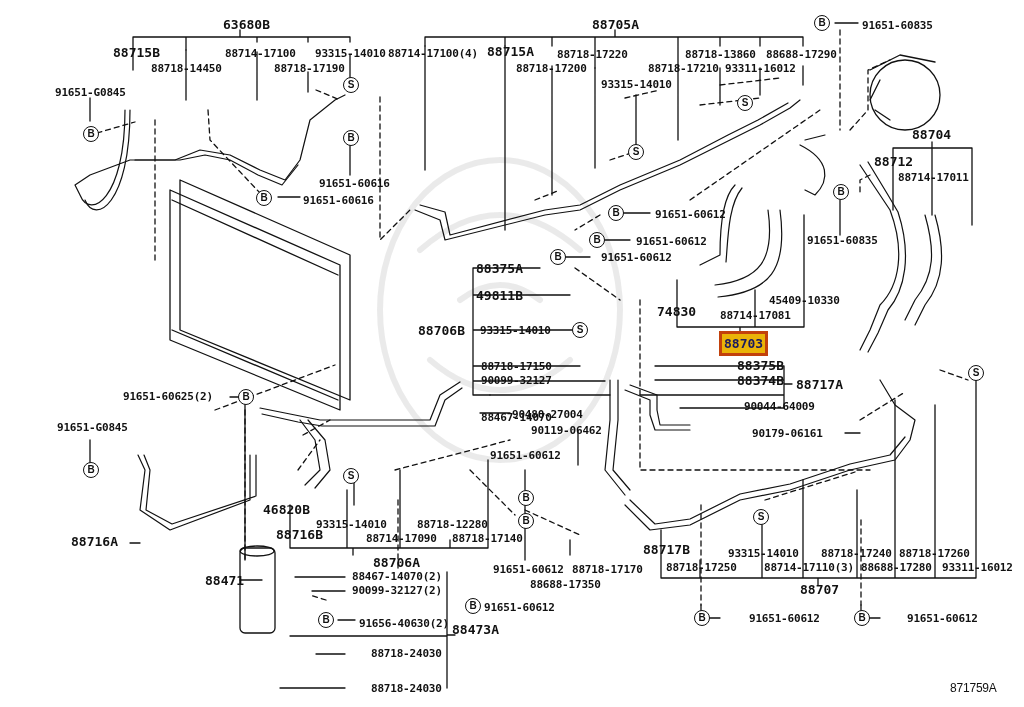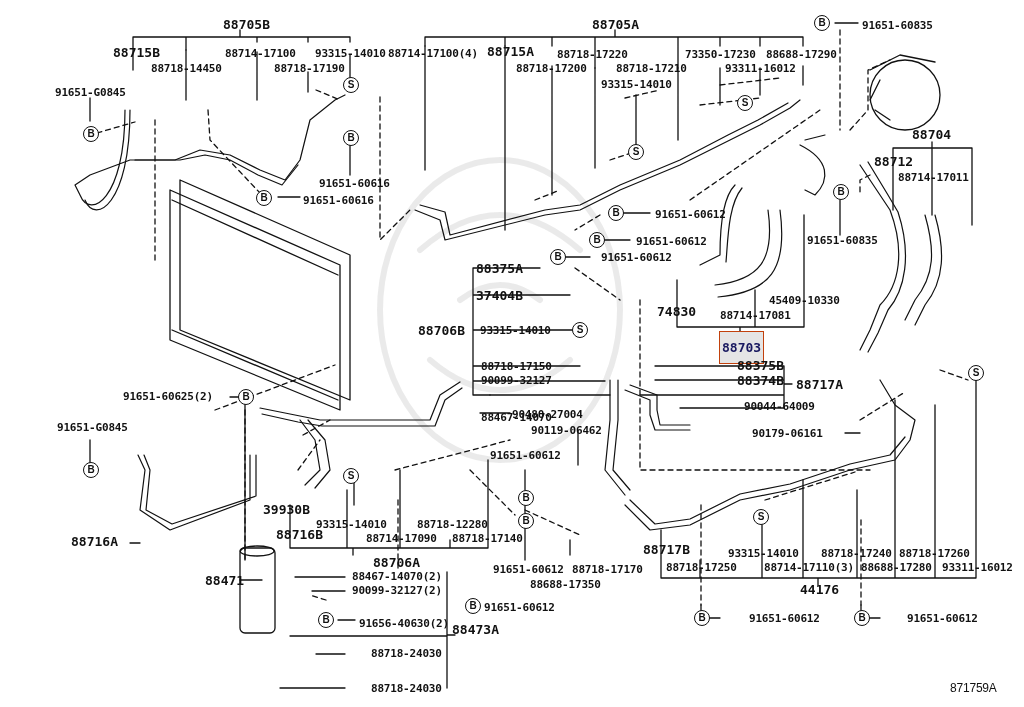--- a/index.html
+++ b/index.html
@@ -18,24 +18,24 @@
     font-size: 11px;
     font-weight: bold;
     color: #111111;
     white-space: nowrap;
     line-height: 13px;
     letter-spacing: -0.2px;
     cursor: pointer;
   }
   .lbl.big { font-size: 13px; line-height: 15px; letter-spacing: 0; }
   .lbl.hl {
-    background: #e5e5e5;
-    border: 1px solid #c2410c;
+    background: #eab308;
+    border: 3px solid #c2410c;
     color: #1a1a60;
-    padding: 8px 2px;
+    padding: 2px 2px;
   }
   .lbl.code {
     font-family: "Liberation Sans", sans-serif;
     font-weight: normal;
     font-size: 12px;
     cursor: default;
   }
   .sym {
     position: absolute;
     width: 14px; height: 14px;
@@ -164,72 +164,72 @@
   <div class="sym" style="left:343px;top:468px">S</div>
   <div class="sym" style="left:518px;top:490px">B</div>
   <div class="sym" style="left:518px;top:513px">B</div>
   <div class="sym" style="left:465px;top:598px">B</div>
   <div class="sym" style="left:318px;top:612px">B</div>
   <div class="sym" style="left:753px;top:509px">S</div>
   <div class="sym" style="left:968px;top:365px">S</div>
   <div class="sym" style="left:694px;top:610px">B</div>
   <div class="sym" style="left:854px;top:610px">B</div>
 
-  <div class="lbl big" style="left:223px;top:17px">88705B</div>
+  <div class="lbl big" style="left:223px;top:17px">63680B</div>
   <div class="lbl big" style="left:113px;top:45px">88715B</div>
   <div class="lbl" style="left:151px;top:62px">88718-14450</div>
   <div class="lbl" style="left:225px;top:47px">88714-17100</div>
   <div class="lbl" style="left:315px;top:47px">93315-14010</div>
   <div class="lbl" style="left:274px;top:62px">88718-17190</div>
   <div class="lbl" style="left:55px;top:86px">91651-G0845</div>
   <div class="lbl" style="left:319px;top:177px">91651-60616</div>
   <div class="lbl" style="left:303px;top:194px">91651-60616</div>
 
   <div class="lbl big" style="left:592px;top:17px">88705A</div>
   <div class="lbl" style="left:388px;top:47px">88714-17100(4)</div>
   <div class="lbl big" style="left:487px;top:44px">88715A</div>
   <div class="lbl" style="left:557px;top:48px">88718-17220</div>
   <div class="lbl" style="left:516px;top:62px">88718-17200</div>
   <div class="lbl" style="left:601px;top:78px">93315-14010</div>
-  <div class="lbl" style="left:616px;top:62px">88718-17210</div>
-  <div class="lbl" style="left:685px;top:48px">73350-17230</div>
+  <div class="lbl" style="left:648px;top:62px">88718-17210</div>
+  <div class="lbl" style="left:685px;top:48px">88718-13860</div>
   <div class="lbl" style="left:766px;top:48px">88688-17290</div>
   <div class="lbl" style="left:725px;top:62px">93311-16012</div>
 
   <div class="lbl" style="left:862px;top:19px">91651-60835</div>
   <div class="lbl big" style="left:912px;top:127px">88704</div>
   <div class="lbl big" style="left:874px;top:154px">88712</div>
   <div class="lbl" style="left:898px;top:171px">88714-17011</div>
   <div class="lbl" style="left:807px;top:234px">91651-60835</div>
 
   <div class="lbl" style="left:655px;top:208px">91651-60612</div>
   <div class="lbl" style="left:636px;top:235px">91651-60612</div>
   <div class="lbl" style="left:601px;top:251px">91651-60612</div>
   <div class="lbl big" style="left:476px;top:261px">88375A</div>
-  <div class="lbl big" style="left:476px;top:288px">37404B</div>
+  <div class="lbl big" style="left:476px;top:288px">49811B</div>
   <div class="lbl big" style="left:418px;top:323px">88706B</div>
   <div class="lbl" style="left:480px;top:324px">93315-14010</div>
   <div class="lbl" style="left:481px;top:360px">88718-17150</div>
   <div class="lbl" style="left:481px;top:374px">90099-32127</div>
   <div class="lbl" style="left:481px;top:411px">88467-14070</div>
   <div class="lbl big" style="left:657px;top:304px">74830</div>
   <div class="lbl" style="left:720px;top:309px">88714-17081</div>
   <div class="lbl" style="left:769px;top:294px">45409-10330</div>
   <div class="lbl big hl" style="left:719px;top:331px">88703</div>
   <div class="lbl big" style="left:737px;top:358px">88375B</div>
   <div class="lbl big" style="left:737px;top:373px">88374B</div>
   <div class="lbl big" style="left:796px;top:377px">88717A</div>
   <div class="lbl" style="left:744px;top:400px">90044-64009</div>
   <div class="lbl" style="left:512px;top:408px">90480-27004</div>
   <div class="lbl" style="left:531px;top:424px">90119-06462</div>
   <div class="lbl" style="left:752px;top:427px">90179-06161</div>
 
   <div class="lbl" style="left:123px;top:390px">91651-60625(2)</div>
   <div class="lbl" style="left:57px;top:421px">91651-G0845</div>
-  <div class="lbl big" style="left:263px;top:502px">39930B</div>
+  <div class="lbl big" style="left:263px;top:502px">46820B</div>
   <div class="lbl big" style="left:71px;top:534px">88716A</div>
   <div class="lbl big" style="left:276px;top:527px">88716B</div>
   <div class="lbl" style="left:316px;top:518px">93315-14010</div>
   <div class="lbl" style="left:366px;top:532px">88714-17090</div>
   <div class="lbl" style="left:417px;top:518px">88718-12280</div>
   <div class="lbl" style="left:452px;top:532px">88718-17140</div>
   <div class="lbl big" style="left:373px;top:555px">88706A</div>
   <div class="lbl" style="left:490px;top:449px">91651-60612</div>
   <div class="lbl" style="left:493px;top:563px">91651-60612</div>
   <div class="lbl" style="left:572px;top:563px">88718-17170</div>
@@ -245,18 +245,18 @@
   <div class="lbl" style="left:371px;top:682px">88718-24030</div>
 
   <div class="lbl big" style="left:643px;top:542px">88717B</div>
   <div class="lbl" style="left:666px;top:561px">88718-17250</div>
   <div class="lbl" style="left:728px;top:547px">93315-14010</div>
   <div class="lbl" style="left:764px;top:561px">88714-17110(3)</div>
   <div class="lbl" style="left:821px;top:547px">88718-17240</div>
   <div class="lbl" style="left:861px;top:561px">88688-17280</div>
   <div class="lbl" style="left:899px;top:547px">88718-17260</div>
   <div class="lbl" style="left:942px;top:561px">93311-16012</div>
-  <div class="lbl big" style="left:800px;top:582px">44176</div>
+  <div class="lbl big" style="left:800px;top:582px">88707</div>
   <div class="lbl" style="left:749px;top:612px">91651-60612</div>
   <div class="lbl" style="left:907px;top:612px">91651-60612</div>
 
   <div class="lbl code" style="left:950px;top:682px">871759A</div>
 </div>
 
 </body></html>

